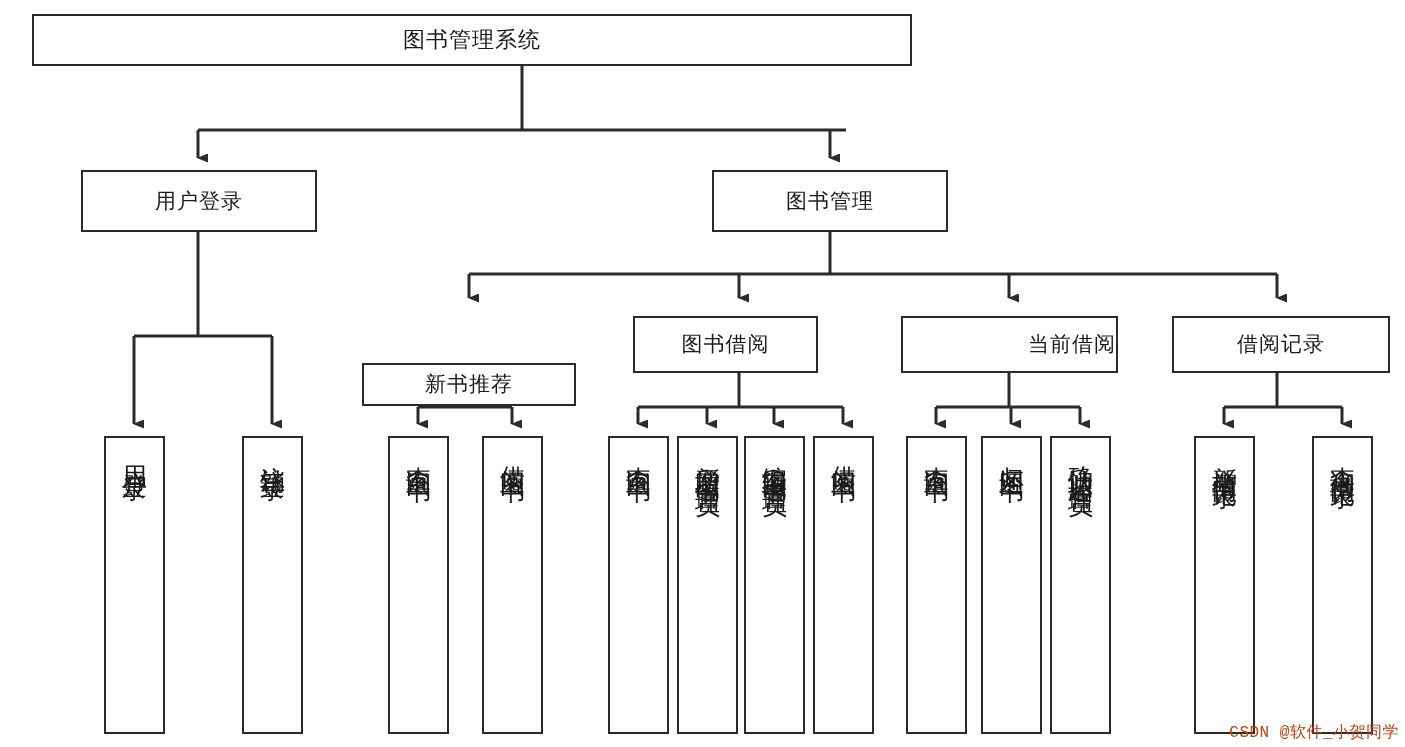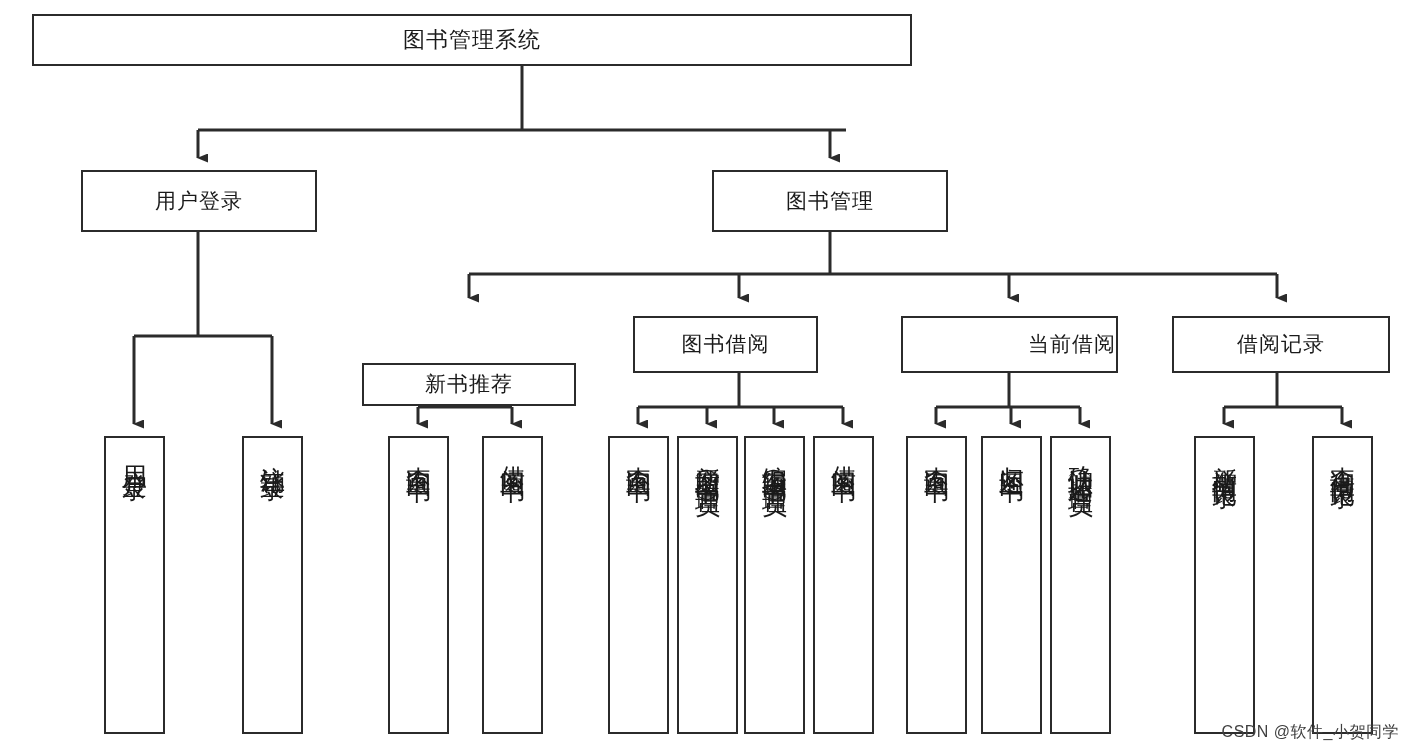--- a/index.html
+++ b/index.html
@@ -37,23 +37,24 @@
     font-size:25px;
     letter-spacing:4px;
     line-height:1;
     margin:0 auto;
   }
   .watermark{
     position:absolute;
     right:6px;
     bottom:4px;
     font-size:16px;
-    color:#404040;
+    color:#c2410c;
     letter-spacing:0.5px;
     white-space:nowrap;
+    font-family:Liberation Mono, monospace;
   }
 </style>
 </head>
 <body>
 
 <div id="canvas">
 
   <svg class="links" viewBox="0 0 1405 747">
     <defs>
       <marker id="arrow" markerWidth="9" markerHeight="11" refX="4.5" refY="10" orient="auto" markerUnits="userSpaceOnUse">

